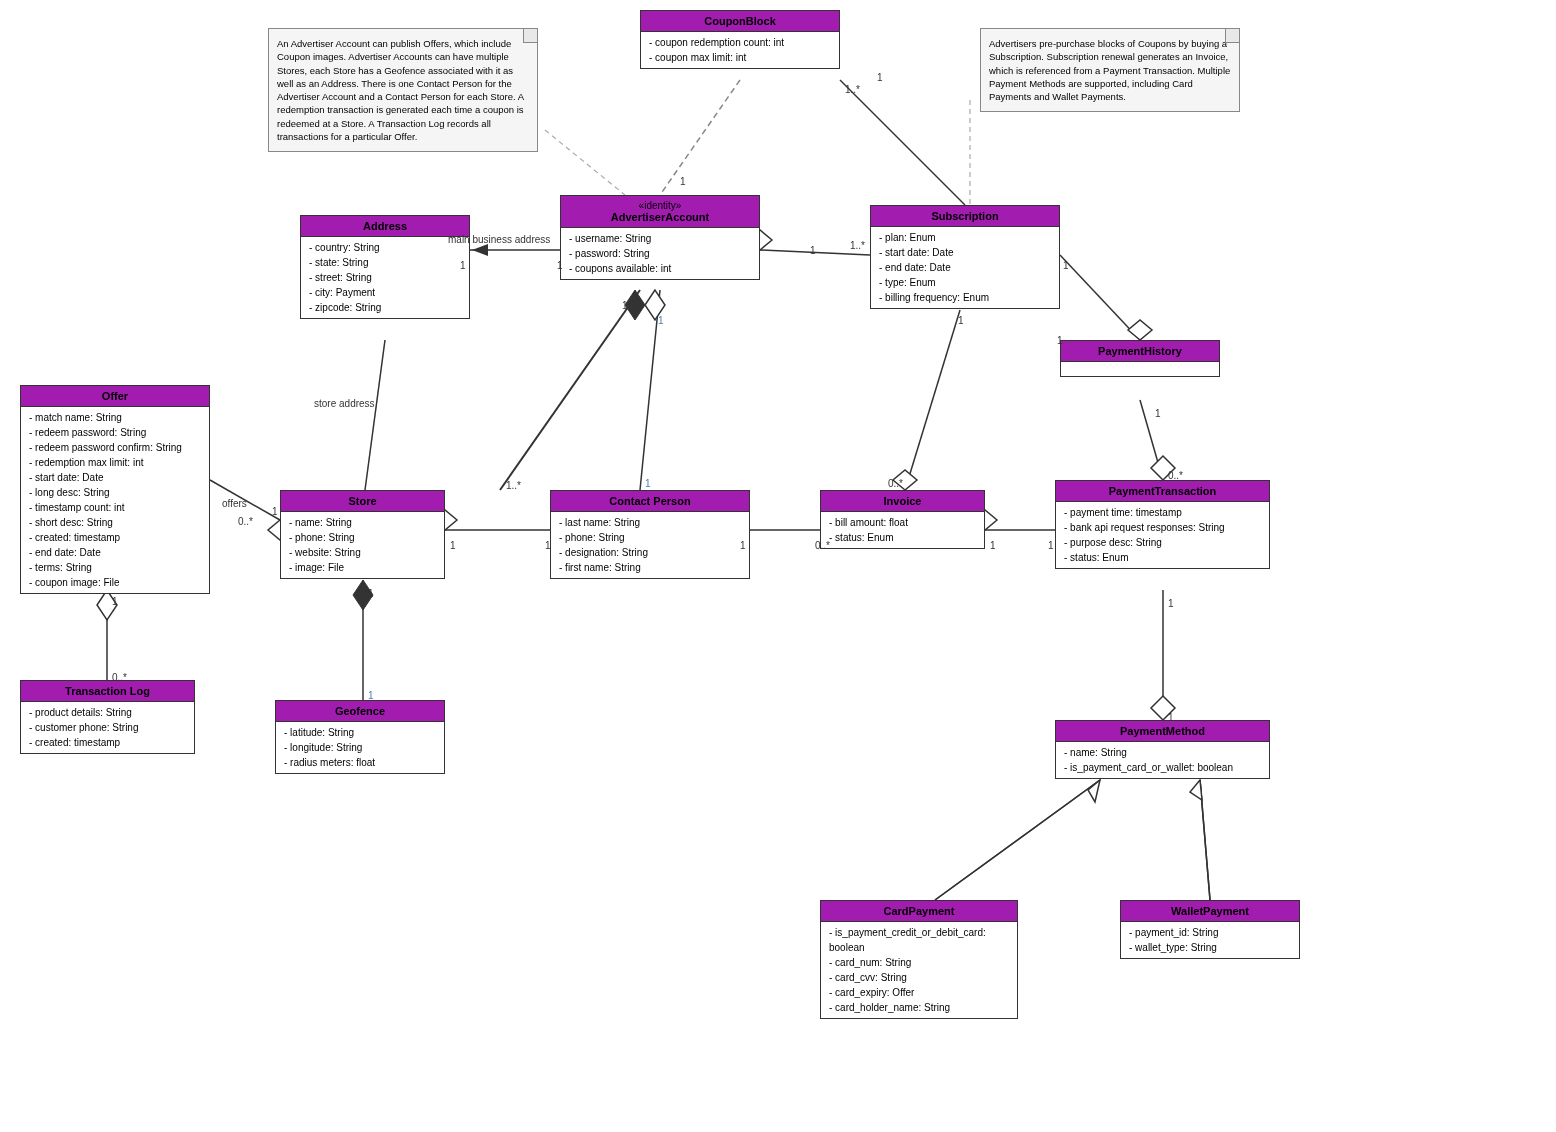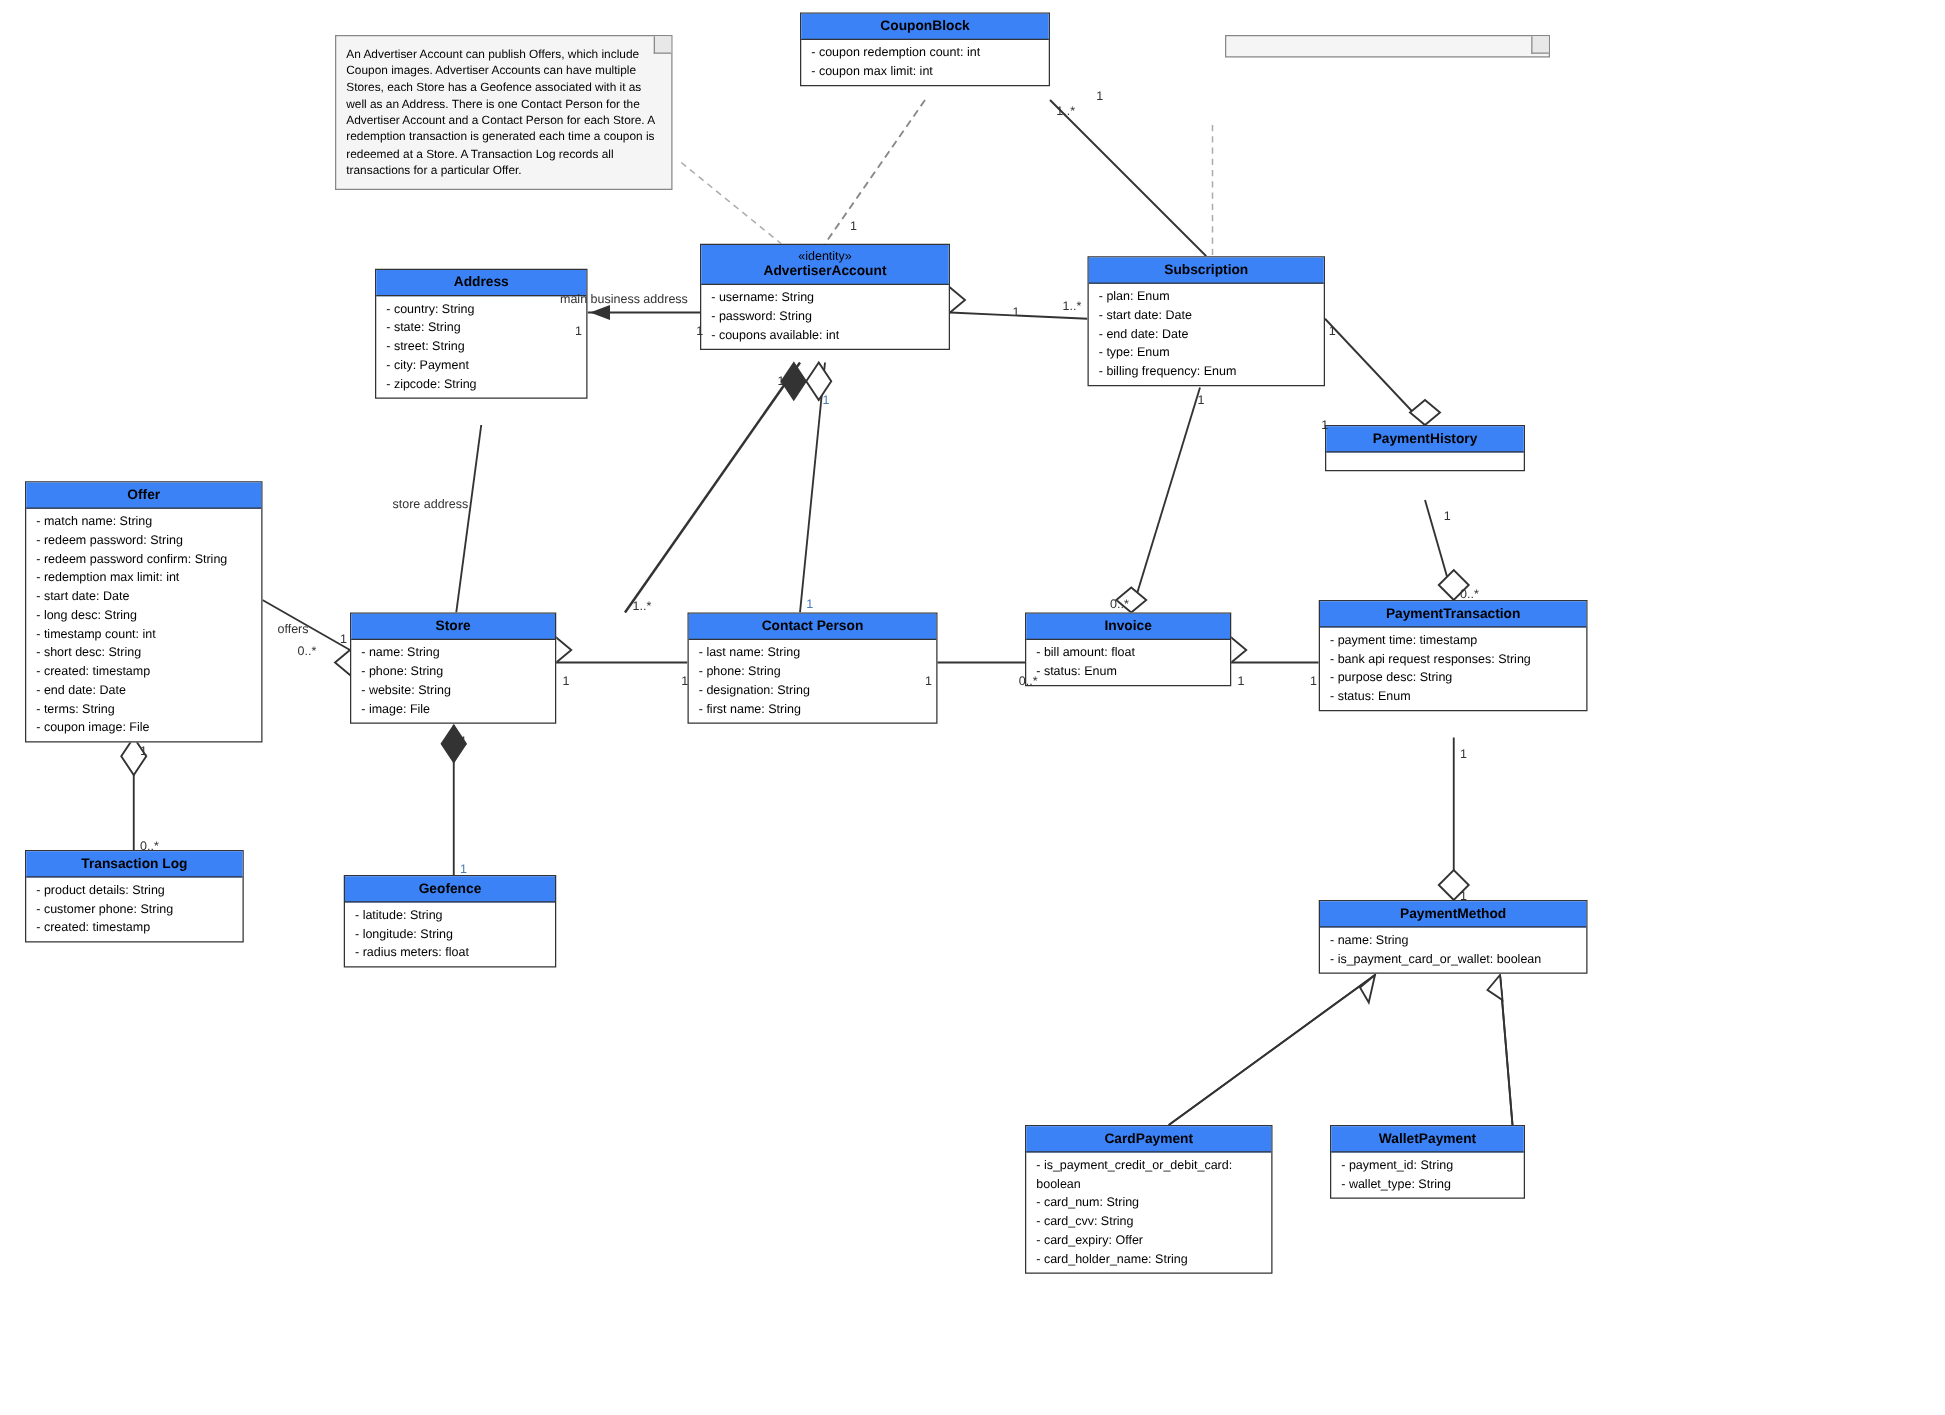--- a/index.html
+++ b/index.html
@@ -17,21 +17,21 @@
       width: 1556px;
       height: 1132px;
       background: #fff;
     }
     .uml-box {
       position: absolute;
       border: 1.5px solid #333;
       background: #fff;
     }
     .uml-box-header {
-      background: #3b82f6;
+      background: #a21caf;
       border-bottom: 1.5px solid #333;
       text-align: center;
       font-weight: bold;
       padding: 4px 6px;
       font-size: 11px;
     }
     .uml-box-header .stereotype {
       font-weight: normal;
       font-size: 10px;
       display: block;
@@ -164,20 +164,21 @@
     <line x1="970" y1="100" x2="970" y2="205" stroke="#aaa" stroke-width="1.2" stroke-dasharray="5,4"></line>
   </svg>
 
   <div class="note-box" style="left:268px; top:28px; width:270px;">
     <div class="note-box-corner"></div>
     <span>An Advertiser Account can publish Offers, which include Coupon images. Advertiser Accounts can have multiple Stores, each Store has a Geofence associated with it as well as an Address. There is one Contact Person for the Advertiser Account and a Contact Person for each Store. A redemption transaction is generated each time a coupon is redeemed at a Store. A Transaction Log records all transactions for a particular Offer.</span>
   </div>
 
   <div class="note-box" style="left:980px; top:28px; width:260px;">
     <div class="note-box-corner"></div>
+    <span>Advertisers pre-purchase blocks of Coupons by buying a Subscription. Subscription renewal generates an Invoice, which is referenced from a Payment Transaction. Multiple Payment Methods are supported, including Card Payments and Wallet Payments.</span>
   </div>
 
   <div class="uml-box" style="left:640px; top:10px; width:200px;">
     <div class="uml-box-header">
       <span>CouponBlock</span>
     </div>
     <div class="uml-box-body">
       <span class="attr">- coupon redemption count: int</span>
       <span class="attr">- coupon max limit: int</span>
     </div>
@@ -333,21 +334,21 @@
     </div>
     <div class="uml-box-body">
       <span class="attr">- is_payment_credit_or_debit_card: boolean</span>
       <span class="attr">- card_num: String</span>
       <span class="attr">- card_cvv: String</span>
       <span class="attr">- card_expiry: Offer</span>
       <span class="attr">- card_holder_name: String</span>
     </div>
   </div>
 
-  <div class="uml-box" style="left:1064px; top:900px; width:156px;">
+  <div class="uml-box" style="left:1120px; top:900px; width:180px;">
     <div class="uml-box-header">
       <span>WalletPayment</span>
     </div>
     <div class="uml-box-body">
       <span class="attr">- payment_id: String</span>
       <span class="attr">- wallet_type: String</span>
     </div>
   </div>
 
   <div class="label-text" style="left:448px; top:234px;">main business address</div>

